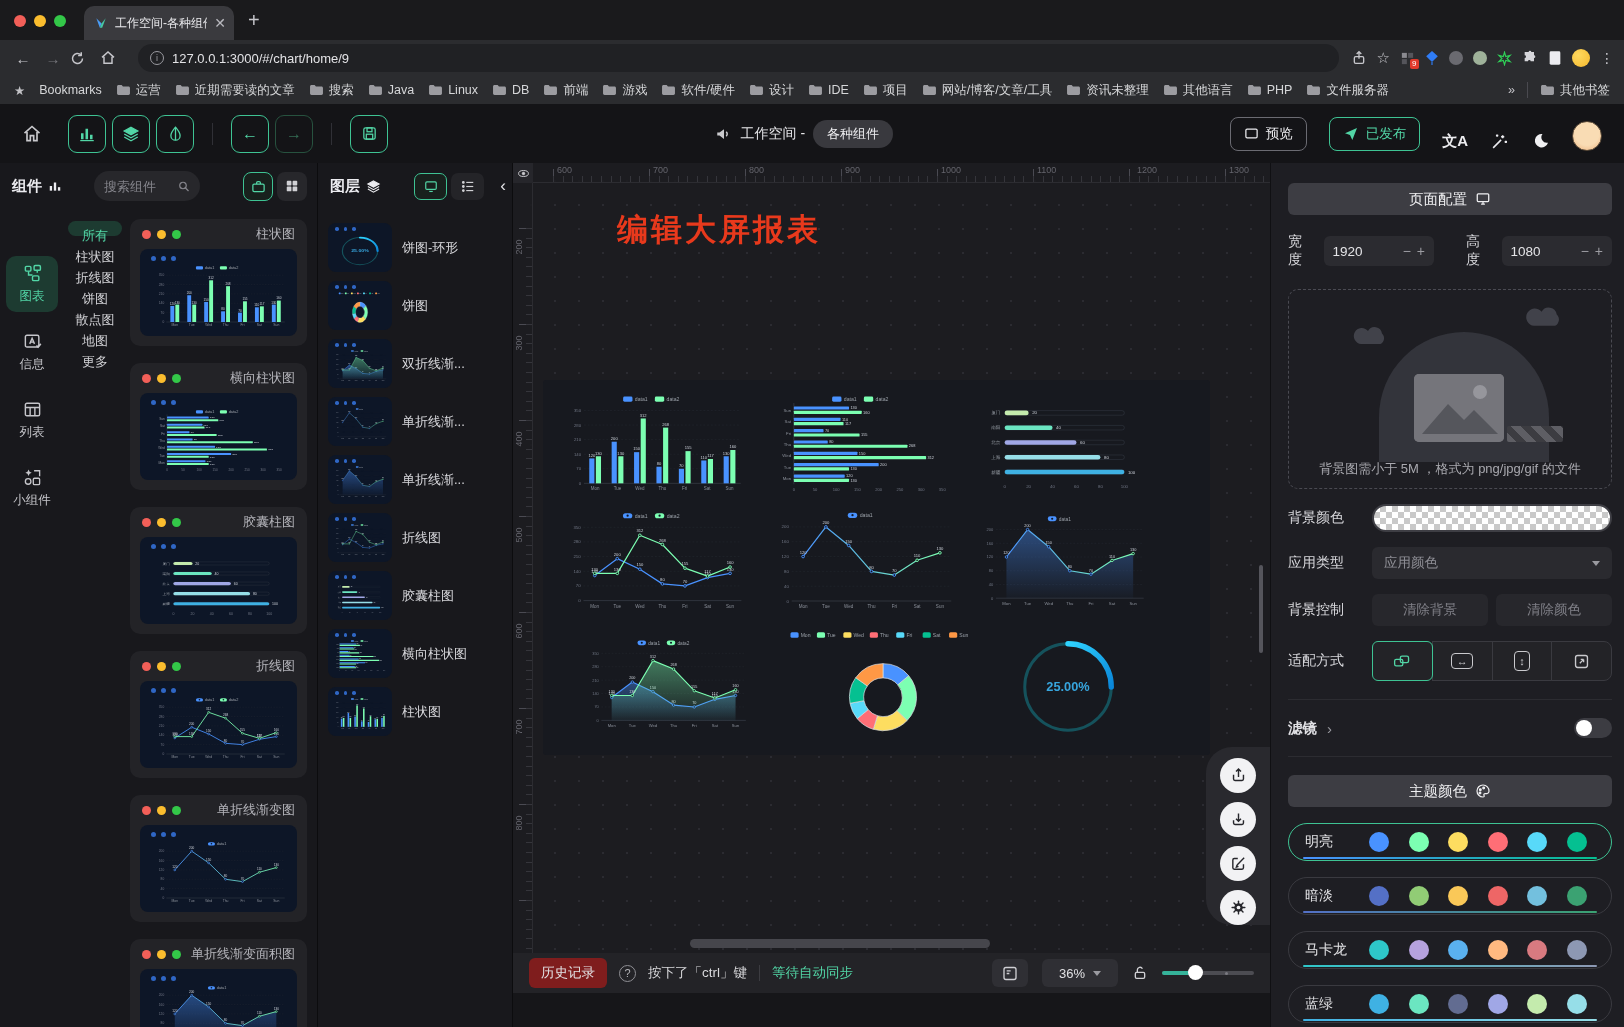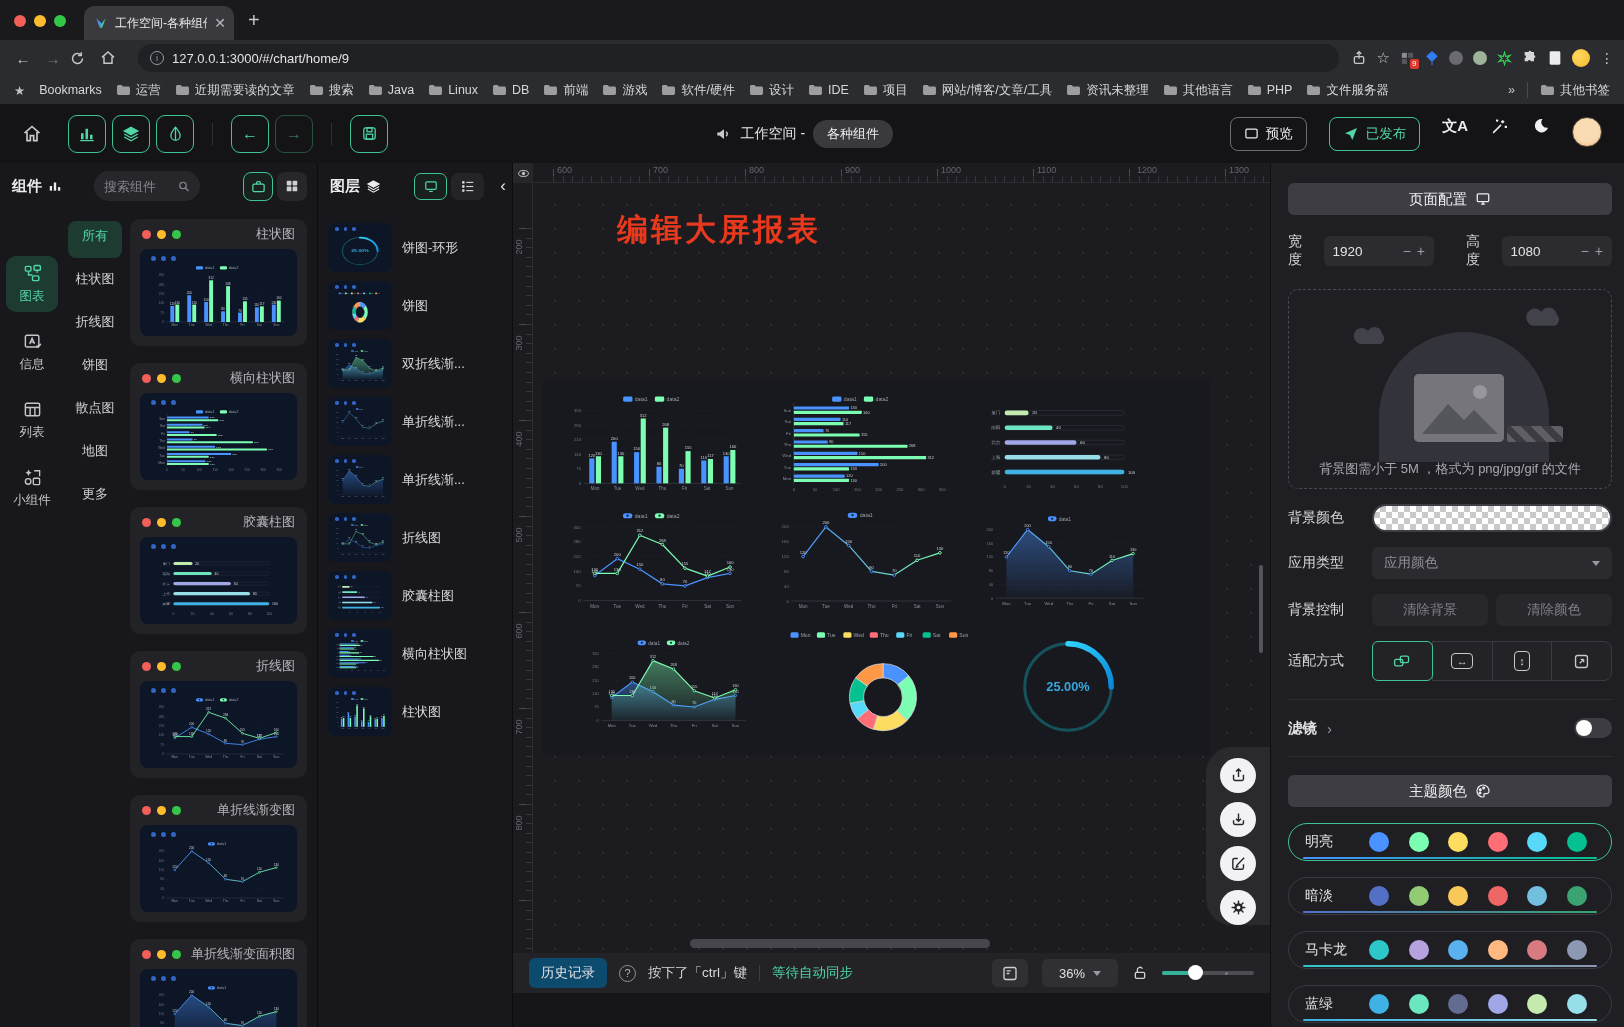--- a/index.html
+++ b/index.html
@@ -33,21 +33,21 @@
 
 
 .apptoolbar { height:59px; background:#141417; display:flex; align-items:center; padding:0 22px; position:relative; }
 .tb-btn { width:38px; height:38px; border:1px solid #3ec393; border-radius:9px; display:flex; align-items:center; justify-content:center; color:#52d6a6; background:transparent; }
 .tb-btn.dim { border-color:#27523f; color:#356e55; }
 .tb-left { display:flex; align-items:center; gap:6px; }
 .tb-sep { width:1px; height:22px; background:#303036; margin:0 12px; }
 .tb-center { position:absolute; left:44%; display:flex; align-items:center; gap:8px; }
 .ws-text { font-size:14px; color:#e6e6e9; }
 .ws-pill { background:#39393e; border-radius:15px; padding:5px 14px; font-size:13px; color:#ededf0; }
-.tb-right { margin-left:auto; display:flex; align-items:flex-start; gap:22px; }
+.tb-right { margin-left:auto; display:flex; align-items:flex-end; gap:22px; }
 .btn-outline { height:34px; border:1px solid #6b6b72; border-radius:8px; display:flex; align-items:center; gap:7px; padding:0 13px; font-size:13.5px; color:#ececef; }
 .btn-publish { border-color:#3ec393; color:#52d6a6; }
 .txt-ic { color:#ececef; font-size:15px; font-weight:bold; }
 .avatar { width:30px; height:30px; border-radius:50%; background:radial-gradient(circle at 50% 40%, #f9dcb4 55%, #eeb27c); border:1px solid #5a4a38; }
 
 
 .main { display:flex; height:864px; }
 .leftcol { width:318px; background:#18181c; border-right:1px solid #0c0c0e; display:flex; flex-direction:column; }
 .left-head { height:46px; display:flex; align-items:center; padding:0 10px 0 12px; gap:8px; flex:none; }
 .panel-title { font-size:15px; color:#ececf0; display:flex; align-items:center; gap:6px; font-weight:bold; }
@@ -55,21 +55,21 @@
 .search input { background:transparent; border:none; outline:none; width:70px; font-size:13px; color:#d6d6da; font-family:inherit; }
 .search input::placeholder { color:#85858c; }
 .sq-btn { width:30px; height:29px; border-radius:8px; background:#27272b; display:flex; align-items:center; justify-content:center; color:#d0d0d4; }
 .sq-btn.on { background:#18211d; border:1px solid #3ec393; color:#52d6a6; }
 .toggles { margin-left:auto; display:flex; gap:4px; }
 .left-body { flex:1; display:flex; min-height:0; }
 .navcol { width:64px; display:flex; flex-direction:column; align-items:center; gap:12px; padding-top:10px; }
 .nav-item { width:52px; padding:8px 0 7px; border-radius:10px; display:flex; flex-direction:column; align-items:center; gap:5px; color:#c6c6cb; font-size:12.5px; }
 .nav-item.on { background:#1d3b31; color:#52d6a6;margin-top:37px; }
 .catcol { width:62px; display:flex; flex-direction:column; align-items:center; gap:6px; padding-top:12px; }
-.cat { width:54px; height:37px; line-height:29px; text-align:center; border-radius:8px; font-size:13px; color:#d2d2d6; }
+.cat { width:54px; height:15px; line-height:29px; text-align:center; border-radius:8px; font-size:13px; color:#d2d2d6; }
 .cat.on { background:#1d3b31; color:#52d6a6; }
 .cards { flex:1; padding:10px 10px 0 4px; display:flex; flex-direction:column; gap:17px; overflow:hidden; }
 .card { background:#232327; border-radius:10px; flex:none; }
 .card-head { height:30px; display:flex; align-items:center; gap:6px; padding:0 12px; }
 .mdot { width:9px; height:9px; border-radius:50%; }
 .card-title { margin-left:auto; font-size:13px; color:#b4b4ba; }
 .card-body { padding:0 10px 10px; }
 .thumb { background:#0d1627; border-radius:8px; padding:6px 8px 2px; }
 .tdots { display:flex; gap:5px; margin:1px 0 1px 3px; }
 .tdots i { width:5px; height:5px; border-radius:50%; background:#2f66c4; }
@@ -113,21 +113,21 @@
 .cell4 { left:224px; top:126px; width:190px; height:114px; }
 .cell5 { left:430px; top:126px; width:176px; height:114px; }
 .cell6 { left:36px; top:242px; width:172px; height:128px; }
 .cell7 { left:216px; top:244px; width:248px; height:122px; }
 .cell8 { left:452px; top:246px; width:146px; height:118px; }
 .rail { position:absolute; left:693px; top:584px; width:64px; height:178px; background:#29292e; border-radius:26px 0 0 26px; display:flex; flex-direction:column; align-items:center; gap:9px; padding-top:11px; z-index:4; }
 .rail-btn { width:36px; height:36px; border-radius:50%; background:#f2f2f4; display:flex; align-items:center; justify-content:center; }
 .vscroll { position:absolute; right:7px; top:402px; width:4px; height:88px; border-radius:2px; background:#55555c; }
 .hscroll { position:absolute; left:177px; bottom:5px; width:300px; height:9px; border-radius:5px; background:#46464c; }
 .statusbar { height:40px; background:#232327; display:flex; align-items:center; gap:12px; padding:0 16px; flex:none; }
-.st-btn { background:#0c4a6e; border-radius:6px; padding:6px 12px; font-size:13.5px; color:#e3e3e6; }
+.st-btn { background:#7f1d1d; border-radius:6px; padding:6px 12px; font-size:13.5px; color:#e3e3e6; }
 .help { width:17px; height:17px; border:1.4px solid #8f8f94; border-radius:50%; color:#b5b5b9; font-size:11px; display:flex; align-items:center; justify-content:center; }
 .st-text { font-size:13.5px; color:#d9d9dc; }
 .st-div { width:1px; height:16px; background:#3c3c41; }
 .st-sync { font-size:13.5px; color:#52d6a6; }
 .st-right { margin-left:auto; display:flex; align-items:center; gap:14px;text-align:right; }
 .note-btn { width:36px; height:28px; background:#2f2f34; border-radius:6px; display:flex; align-items:center; justify-content:center; }
 .zoom-sel { width:76px; height:28px; background:#2f2f34; border-radius:6px; display:flex; align-items:center; justify-content:center; gap:8px; font-size:13px; color:#e0e0e3; }
 .caret { width:0; height:0; border-left:4px solid transparent; border-right:4px solid transparent; border-top:5px solid #9a9aa0; }
 .slider { width:92px; height:4px; background:#4c4c52; border-radius:2px; position:relative; }
 .slider-fill { position:absolute; left:0; top:0; bottom:0; width:30%; background:#35b39a; border-radius:2px; }

